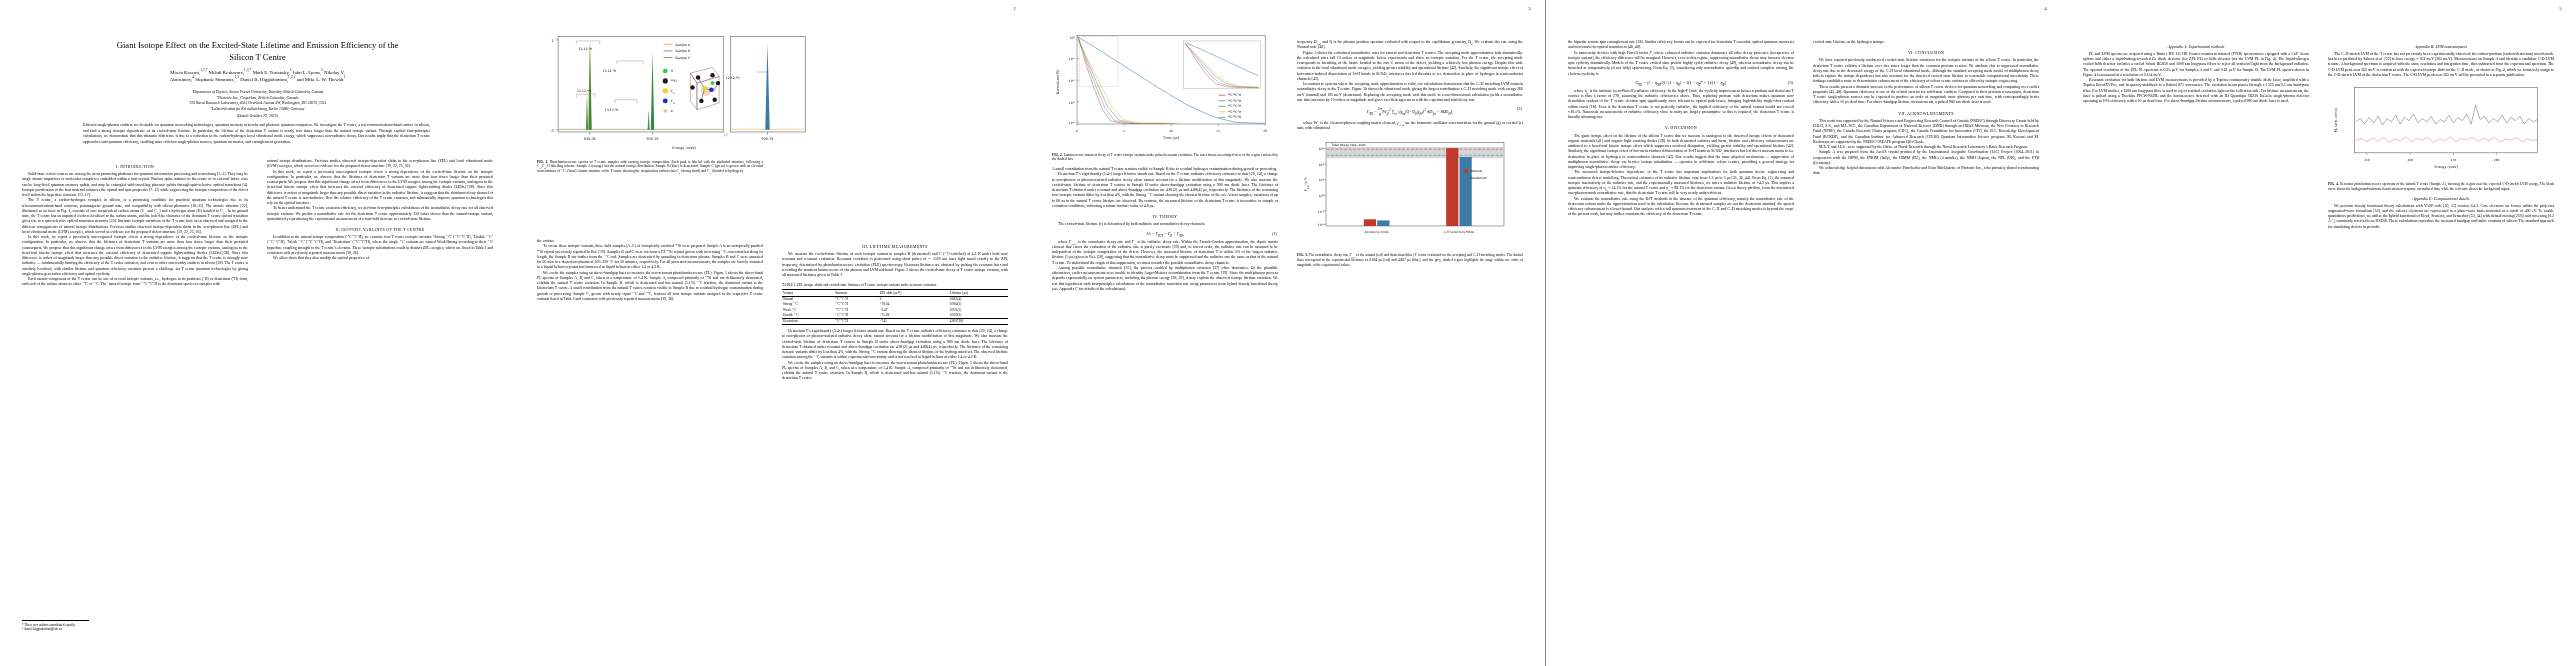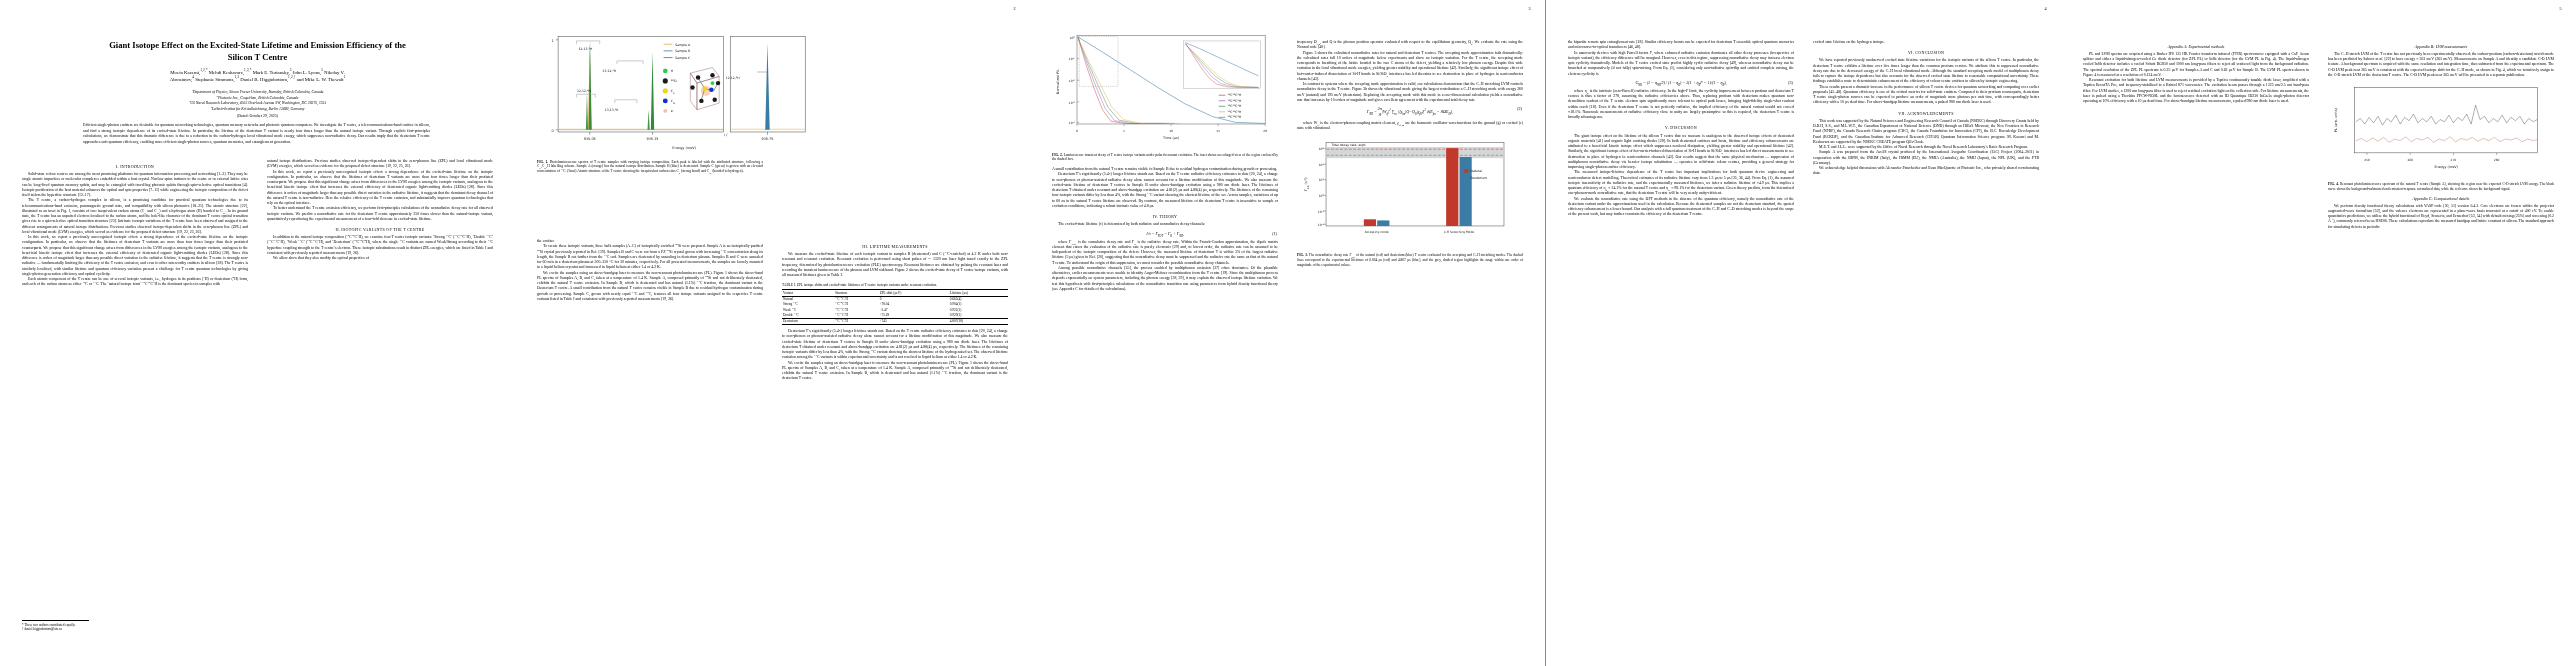--- a/index.html
+++ b/index.html
@@ -1,21 +1,21 @@
 <!DOCTYPE html>
 <html style="font-size:9px"><head>
 <meta charset="utf-8">
 <style>
   html,body{margin:0;padding:0;background:#8a8a8a;}
   body{font-family:"Liberation Serif",serif;}
   .sheet{position:relative;width:2576px;height:667px;background:#8a8a8a;overflow:hidden;}
   .page{position:absolute;top:0;height:667px;width:515px;background:#ffffff;overflow:hidden;}
   .page .inner{position:relative;width:100%;height:100%;}
   .pnum{position:absolute;top:5.6px;right:14.5px;font-size:4.2px;color:#000;}
-  .title{position:absolute;left:22px;top:40px;width:471px;text-align:center;font-size:8.6px;font-weight:bold;line-height:1.35;}
+  .title{position:absolute;left:22px;top:40px;width:471px;text-align:center;font-size:8.6px;font-weight:normal;line-height:1.35;}
   .authors{position:absolute;left:32px;top:69px;width:451px;text-align:center;font-size:4.8px;line-height:1.5;}
   .affil{position:absolute;left:32px;top:90px;width:451px;text-align:center;font-size:3.8px;font-style:italic;line-height:1.5;}
   .dated{position:absolute;left:32px;top:114px;width:451px;text-align:center;font-size:3.9px;}
   .abstract{position:absolute;left:83px;top:123px;width:347px;font-size:3.9px;line-height:1.42;text-align:justify;}
   sup{font-size:72%;line-height:0;}
   sub{font-size:72%;line-height:0;}
   .col{position:absolute;width:226px;font-size:3.9px;line-height:1.345;text-align:justify;
        -webkit-hyphens:auto;hyphens:auto;color:#000;}
   .colL{left:22px;}
   .colR{left:267px;}

